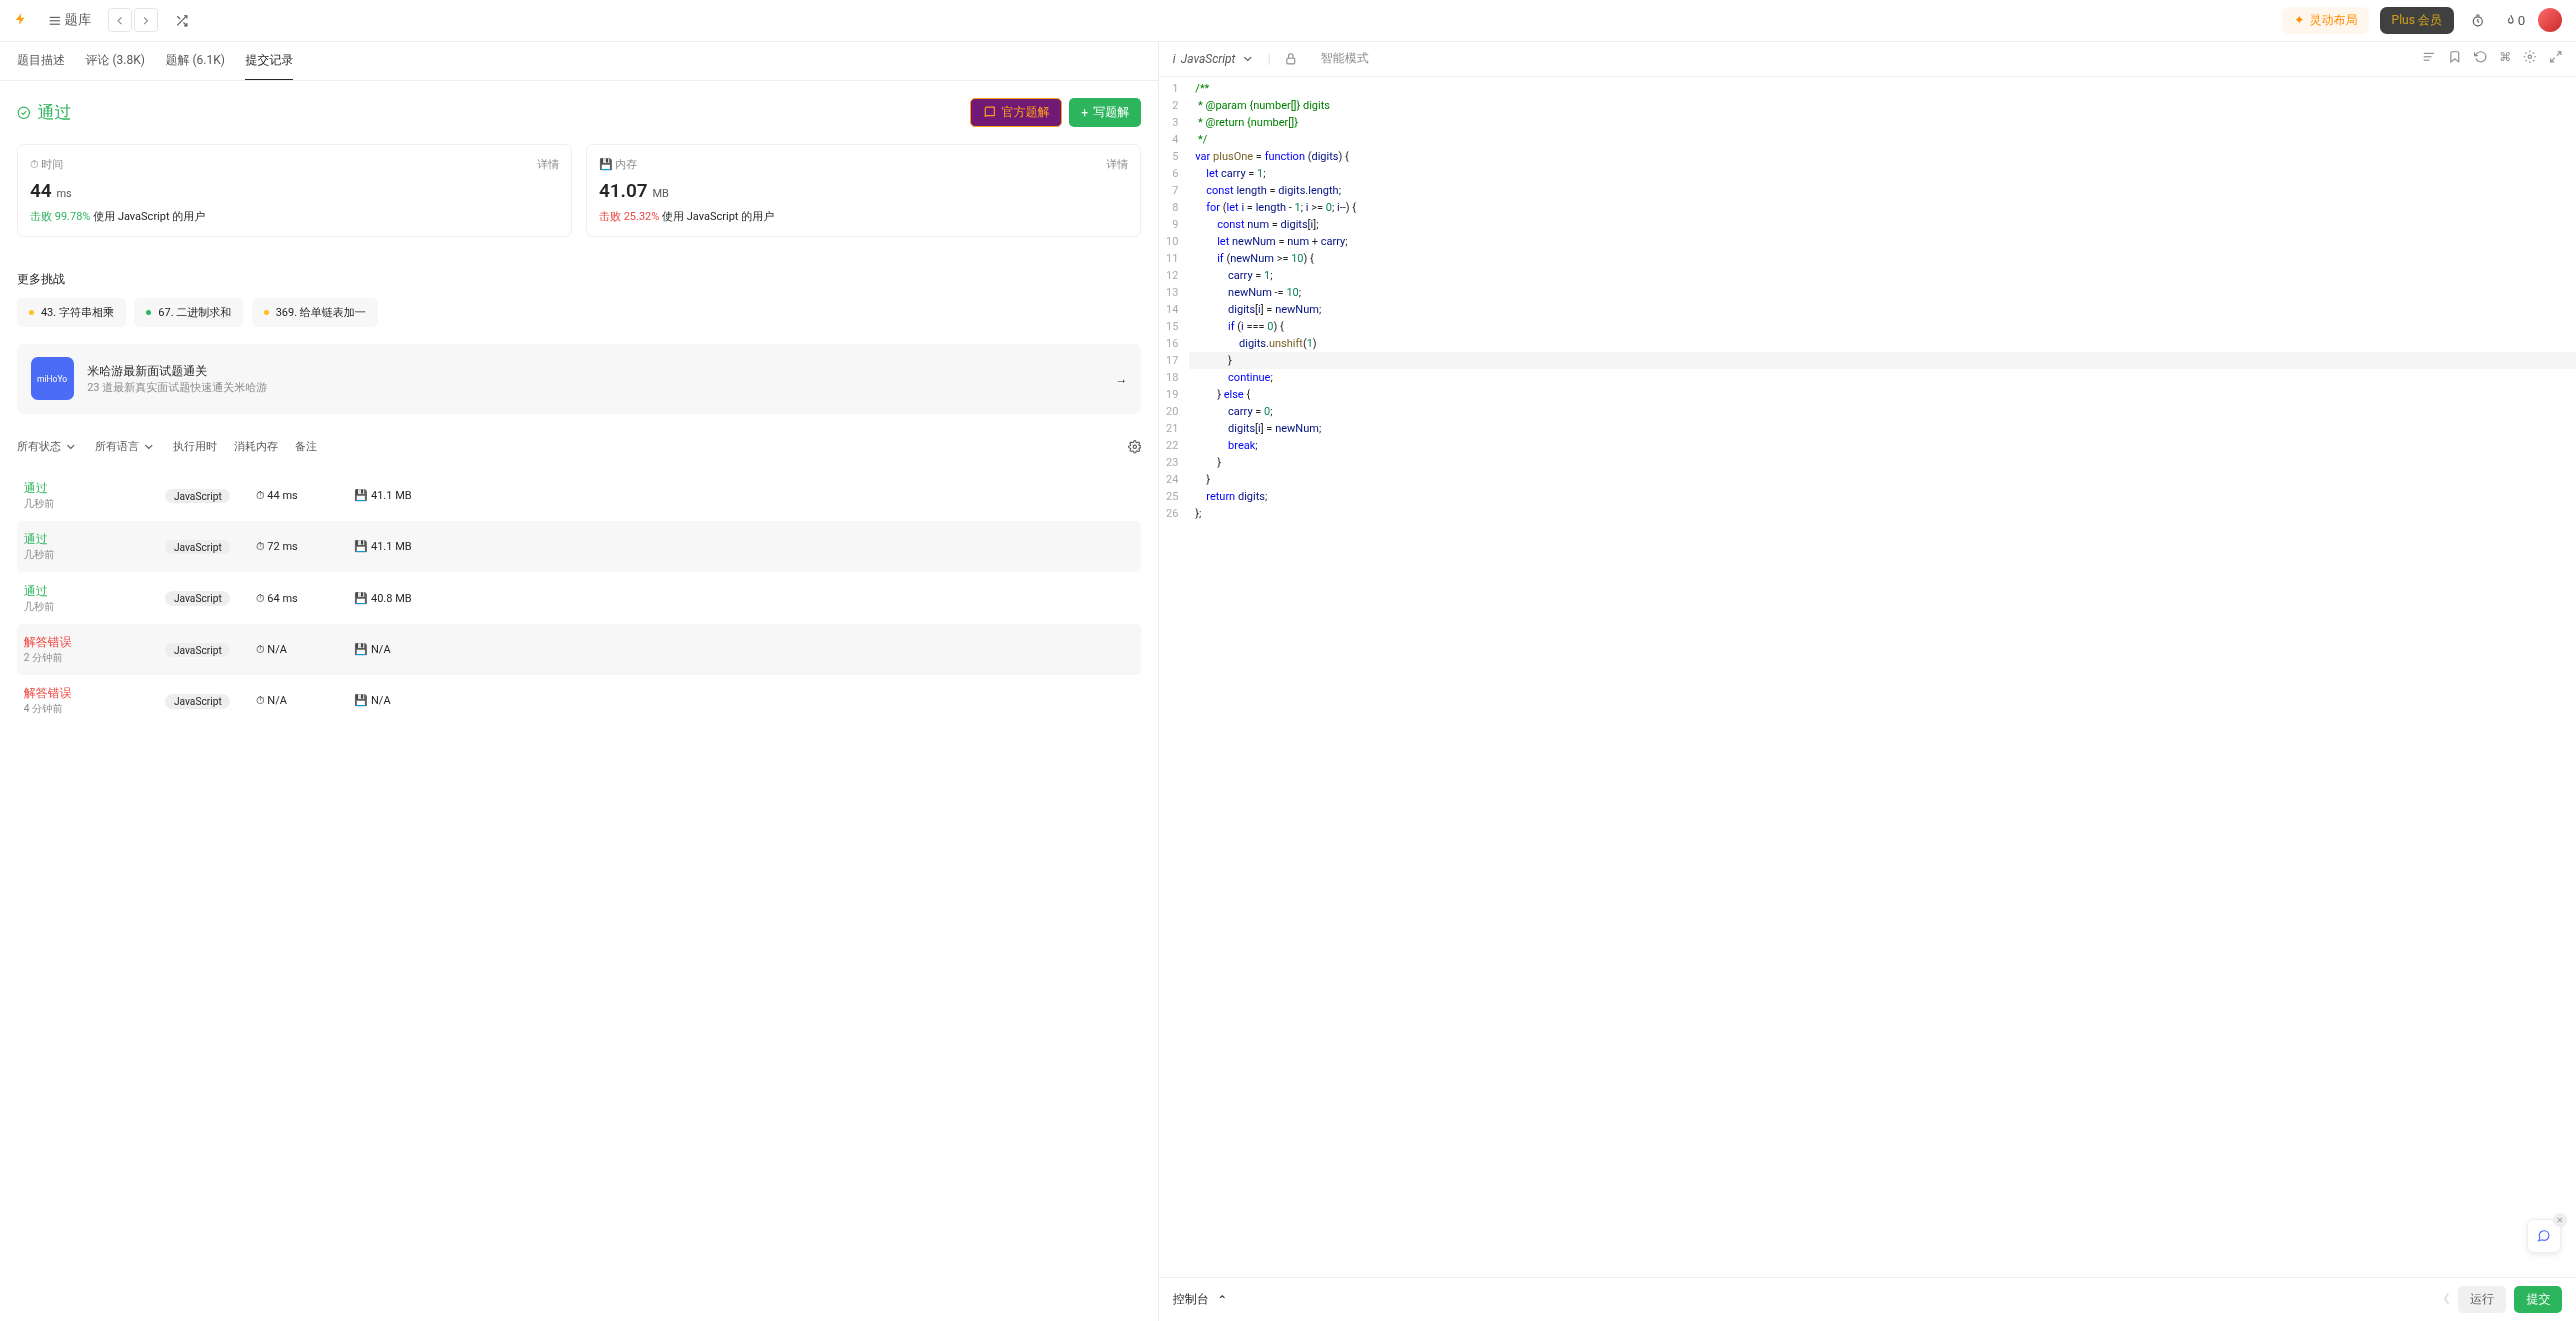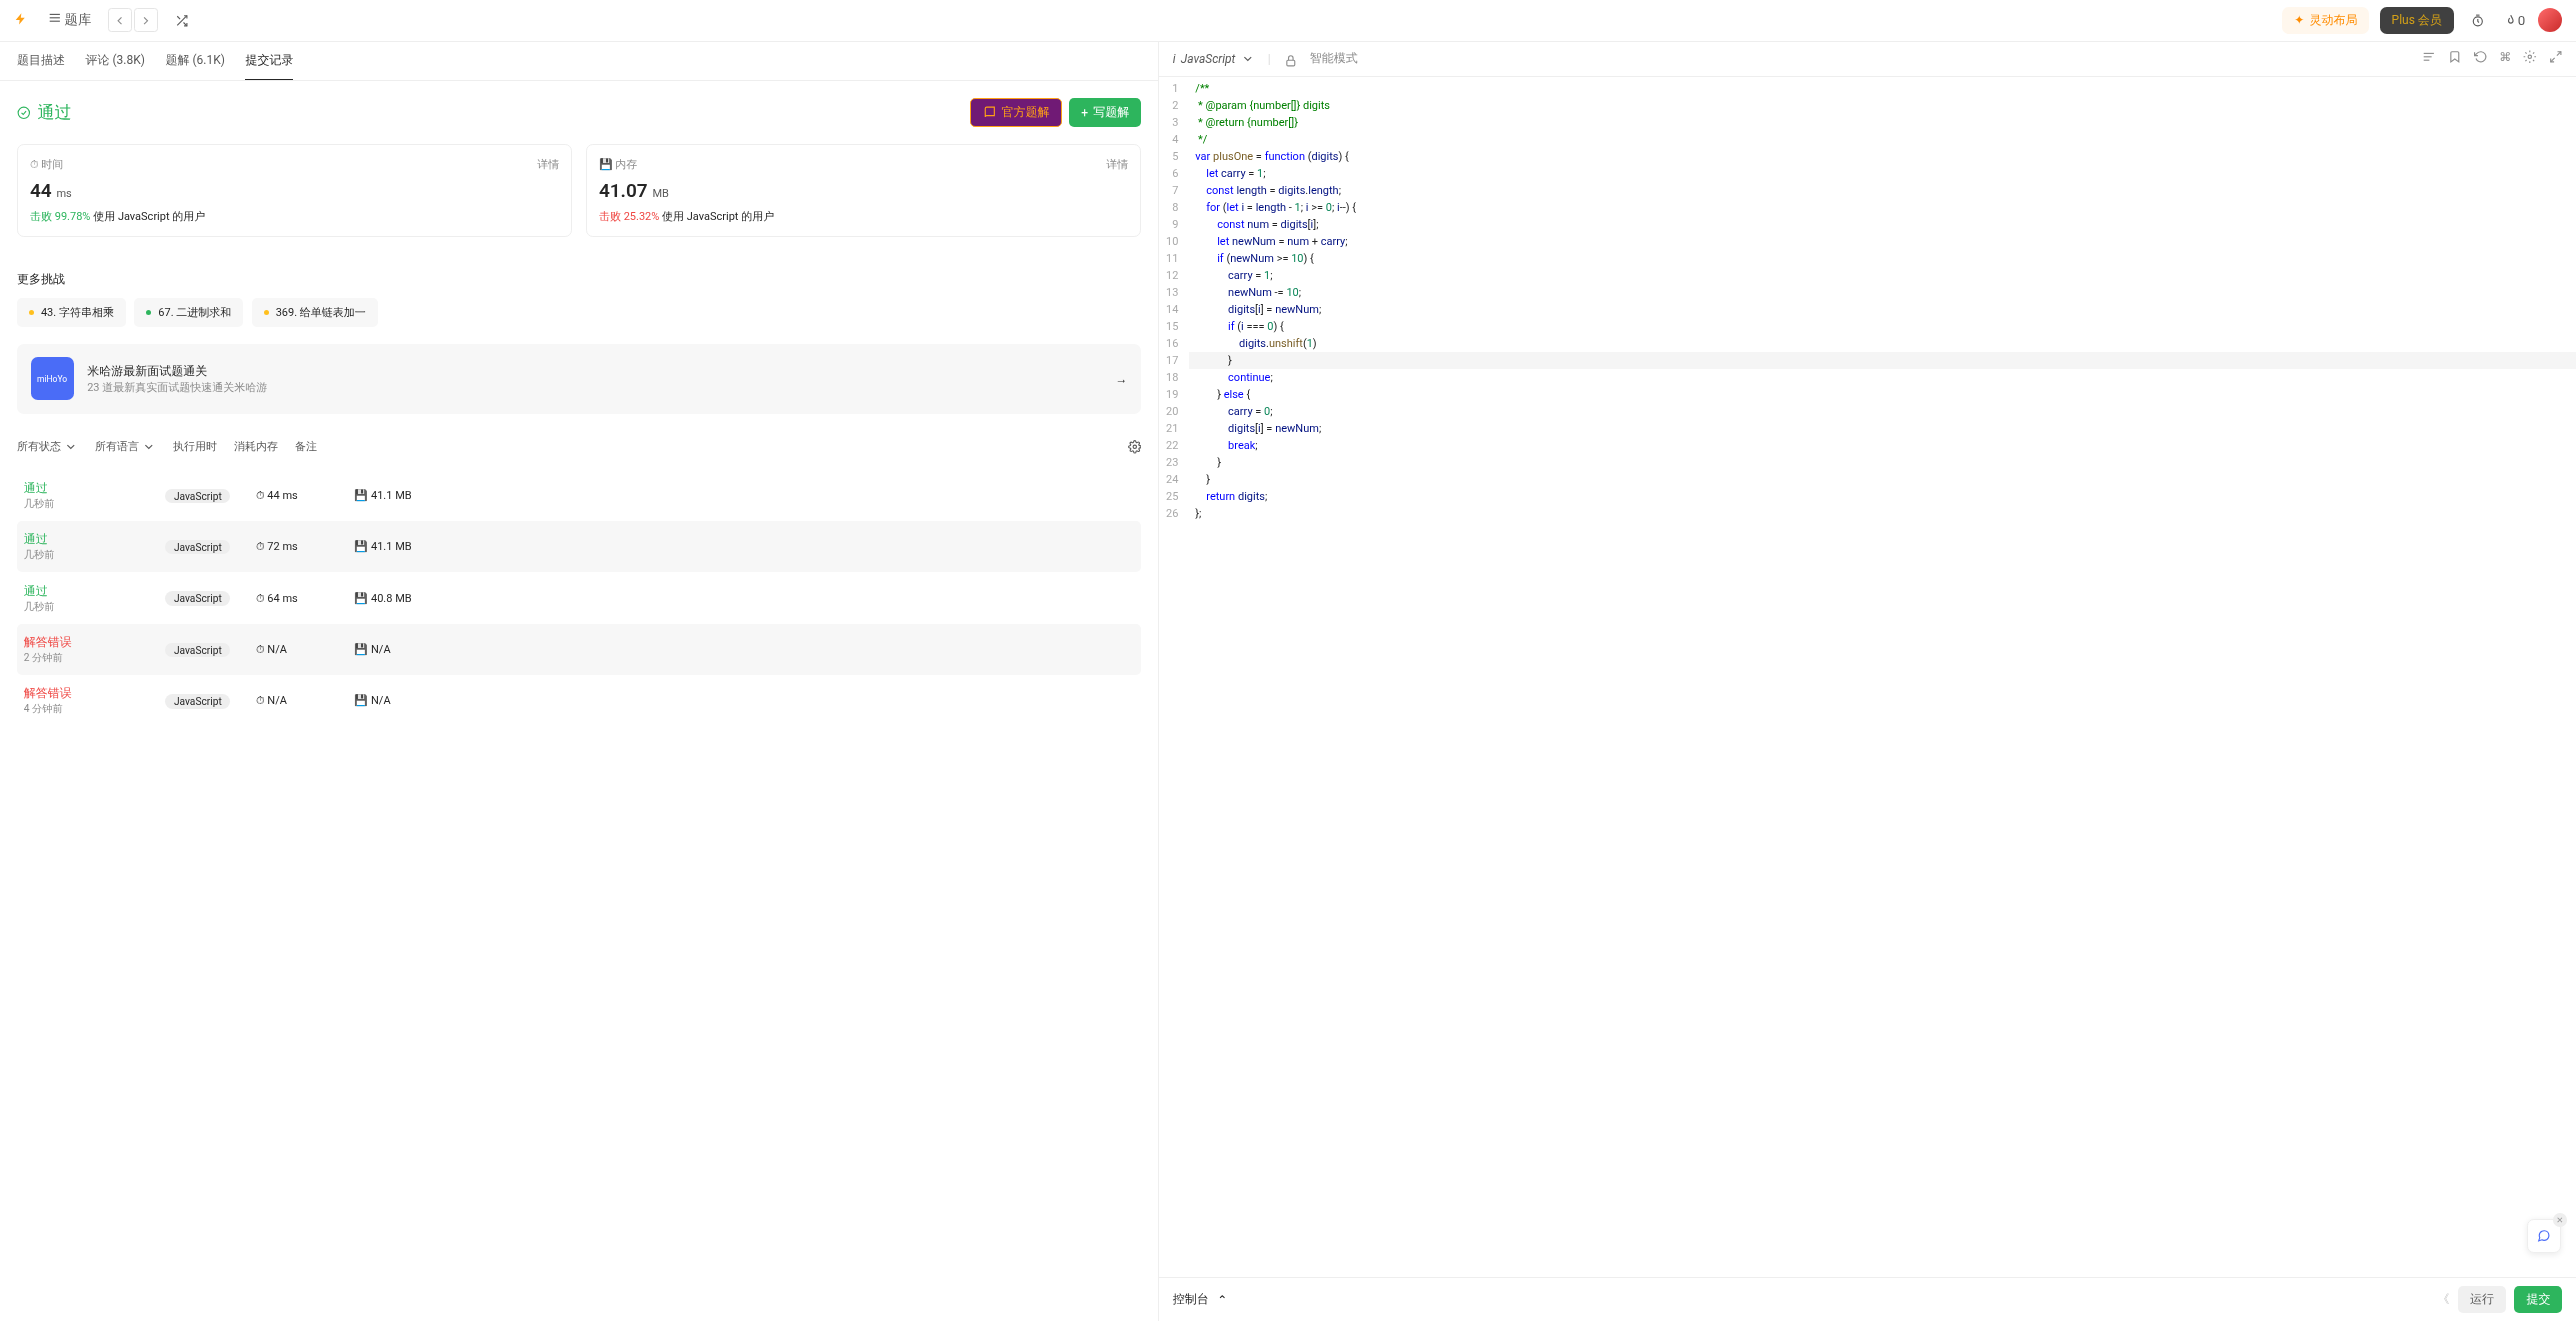--- a/index.html
+++ b/index.html
@@ -1,19 +1,19 @@
 <!DOCTYPE html>
 <html style="font-size:13.6px"><head>
 <meta charset="utf-8">
 <style>
 *{margin:0;padding:0;box-sizing:border-box;font-family:-apple-system,BlinkMacSystemFont,"Segoe UI",Roboto,sans-serif}
 body{background:#fff;font-size:12px;color:#262626}
 .topbar{display:flex;align-items:center;padding:6.8px 13.6px;border-bottom:0.9px solid #eee;gap:10.2px}
 .logo{width:17px;height:17px;color:#ffa116}
-.topbar-btn{padding:3.4px 6.8px;border:none;background:none;cursor:pointer;color:#595959;display:flex;gap:3.4px}
+.topbar-btn{padding:3.4px 6.8px;border:none;background:none;cursor:pointer;color:#595959;display:flex;align-items:center;gap:3.4px}
 .nav-btns{display:flex;gap:1.7px}
 .nav-btn{width:24px;height:24px;border:0.9px solid #e5e5e5;border-radius:3.4px;background:#fff;cursor:pointer;color:#8c8c8c;display:flex;align-items:center;justify-content:center}
 .spacer{flex:1}
 .pill{padding:5.1px 12px;border-radius:6.8px;font-size:12px;display:flex;align-items:center;gap:5.1px}
 .pill-orange{background:#fff7ed;color:#ff8c00}
 .pill-yellow{background:#404040;color:#d4a017}
 .icon-btn{width:27px;height:27px;border:none;background:none;cursor:pointer;color:#595959;display:flex;align-items:center;justify-content:center}
 .avatar{width:24px;height:24px;border-radius:50%;background:linear-gradient(135deg,#ff6b6b,#c92a2a)}
 .main{display:flex;height:calc(100vh - 41px)}
 .left-panel{width:45%;border-right:0.9px solid #eee;display:flex;flex-direction:column;overflow:hidden}
@@ -57,21 +57,21 @@
 .sub-status .err{color:#ef4743;font-weight:500}
 .sub-status .time{font-size:10.2px;color:#8c8c8c}
 .sub-lang{width:77px}
 .lang-tag{padding:1.7px 8.5px;background:#eee;border-radius:10.2px;font-size:10.2px}
 .sub-rt,.sub-mem{width:85px;display:flex;align-items:center;gap:5.1px;font-size:11px}
 .right-panel{flex:1;display:flex;flex-direction:column}
 .editor-head{display:flex;align-items:center;padding:8.5px 13.6px;gap:13.6px;border-bottom:0.9px solid #eee}
 .lang-sel{display:flex;align-items:center;gap:5.1px;color:#595959;cursor:pointer;font-style:italic}
 .lang-sel .i{font-style:italic}
 .sep{color:#ddd}
-.lock-mode{display:flex;align-items:flex-end;gap:12px;color:#8c8c8c}
+.lock-mode{display:flex;align-items:center;gap:23px;color:#8c8c8c}
 .head-icons{margin-left:auto;display:flex;gap:12px;color:#8c8c8c}
 .editor{flex:1;display:flex;font-family:Menlo,Monaco,monospace;font-size:11px;line-height:17px;overflow:auto}
 .gutter{text-align:right;padding:3.4px 10.2px 3.4px 6.8px;color:#aaa;user-select:none}
 .code{flex:1;padding:3.4px 0;white-space:pre}
 .code-line{padding:0 6.8px}
 .code-line.hl{background:#f5f5f5}
 .kw{color:#0000ff}
 .num{color:#098658}
 .cmt{color:#008000}
 .fn{color:#795e26}

